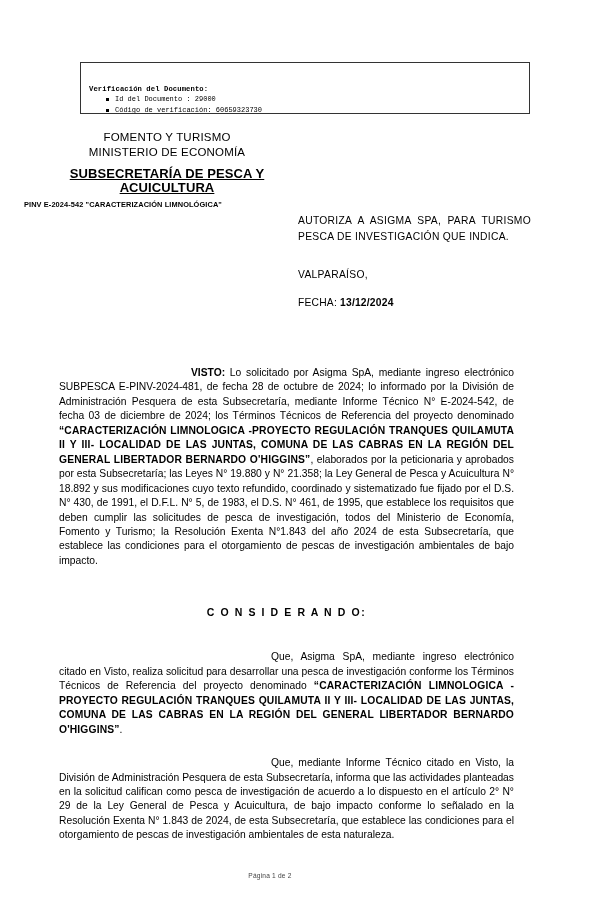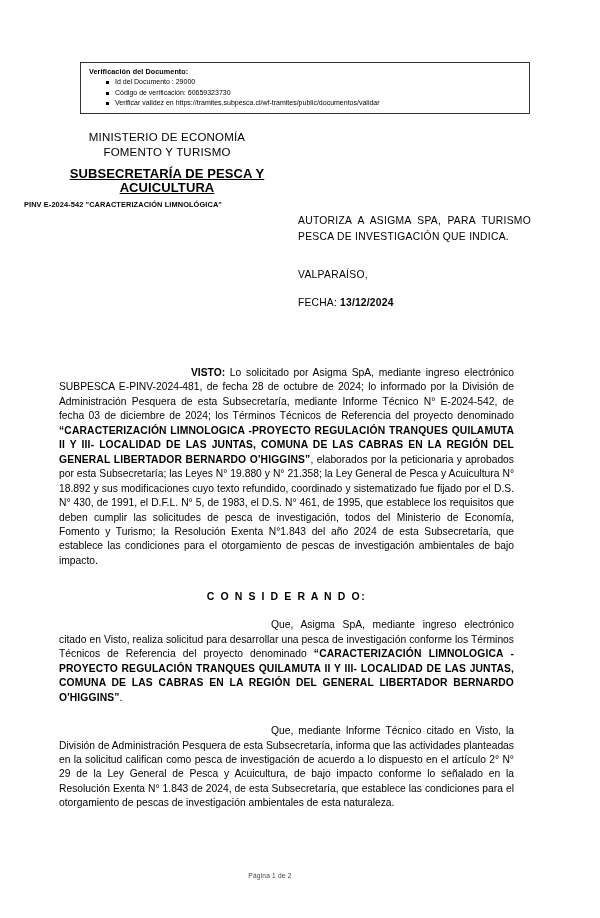--- a/index.html
+++ b/index.html
@@ -19,21 +19,22 @@
   
   .verif-box {
     position: absolute;
     left: 80px;
     top: 62px;
     width: 450px;
     height: 52px;
     border: 1px solid #333333;
     box-sizing: border-box;
     overflow: hidden;
-    padding: 4px 0 0 8px;
+    padding: 21px 0 0 8px;
+    font-family: Liberation Mono, monospace;
   }
   .verif-title {
     font-size: 7.2px;
     font-weight: bold;
     letter-spacing: 0.1px;
     line-height: 10px;
     white-space: nowrap;
   }
   .verif-list {
     margin: 0;
@@ -135,21 +136,21 @@
   }
   p.para + p.para { margin-top: 19px; }
   .lead-indent { display: inline-block; width: 132px; }
   .lead-indent-wide { display: inline-block; width: 212px; }
   b.bold { font-weight: bold; }
   .title-bold {
     font-weight: bold;
     letter-spacing: 0.15px;
   }
   .section-heading {
-    margin: 0;
+    margin: 16px;
     font-size: 10.5px;
     font-weight: bold;
     text-align: center;
     letter-spacing: 1.6px;
   }
   .spacer-lg { height: 22px; }
   .spacer-md { height: 16px; }
 
   
   .page-footer {
@@ -171,22 +172,22 @@
 <div class="verif-box">
   <div class="verif-title">Verificación del Documento:</div>
   <ul class="verif-list">
     <li>Id del Documento : 29000</li>
     <li>Código de verificación: 60659323730</li>
     <li>Verificar validez en https://tramites.subpesca.cl/wf-tramites/public/documentos/validar</li>
   </ul>
 </div>
 
 <div class="org-header">
+  <div class="org-line">FOMENTO Y TURISMO</div>
   <div class="org-line">MINISTERIO DE ECONOMÍA</div>
-  <div class="org-line">FOMENTO Y TURISMO</div>
   <div class="org-sub">
     <div>SUBSECRETARÍA DE PESCA Y</div>
     <div>ACUICULTURA</div>
   </div>
   <div class="org-pinv">PINV E-2024-542 "CARACTERIZACIÓN LIMNOLÓGICA"</div>
 </div>
 
 <div class="doc-meta">
   <div class="doc-subject">AUTORIZA A ASIGMA SPA, PARA TURISMO PESCA DE INVESTIGACIÓN QUE INDICA.</div>
   <div class="doc-place">VALPARAÍSO,</div>

